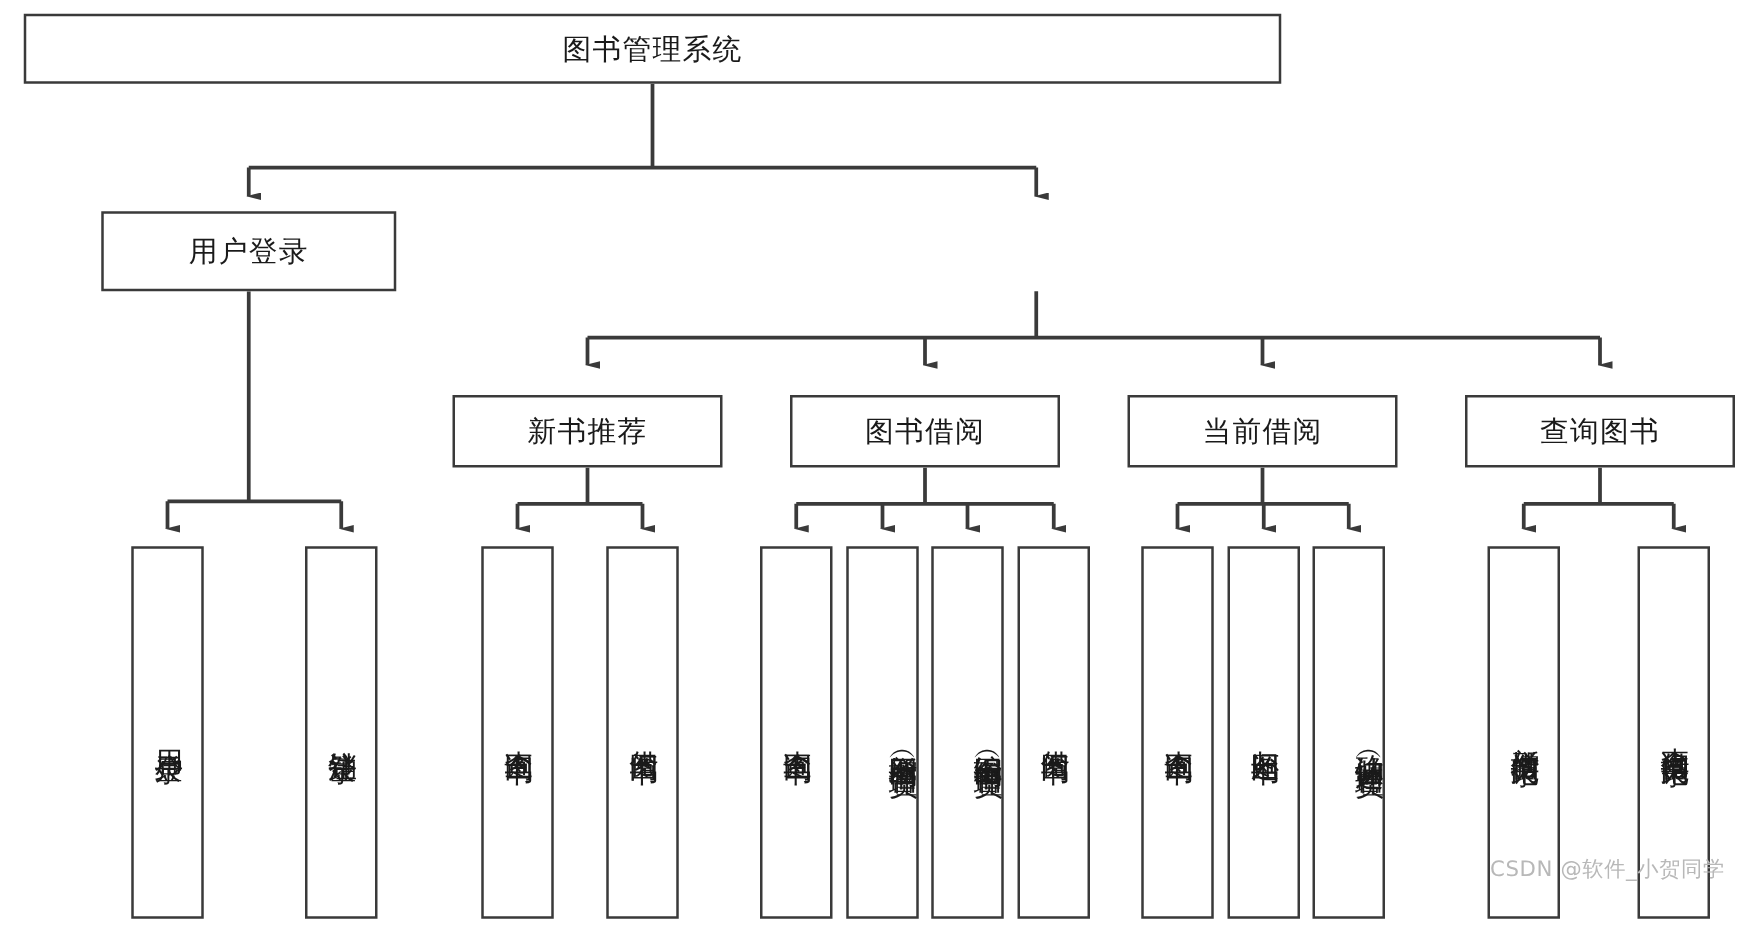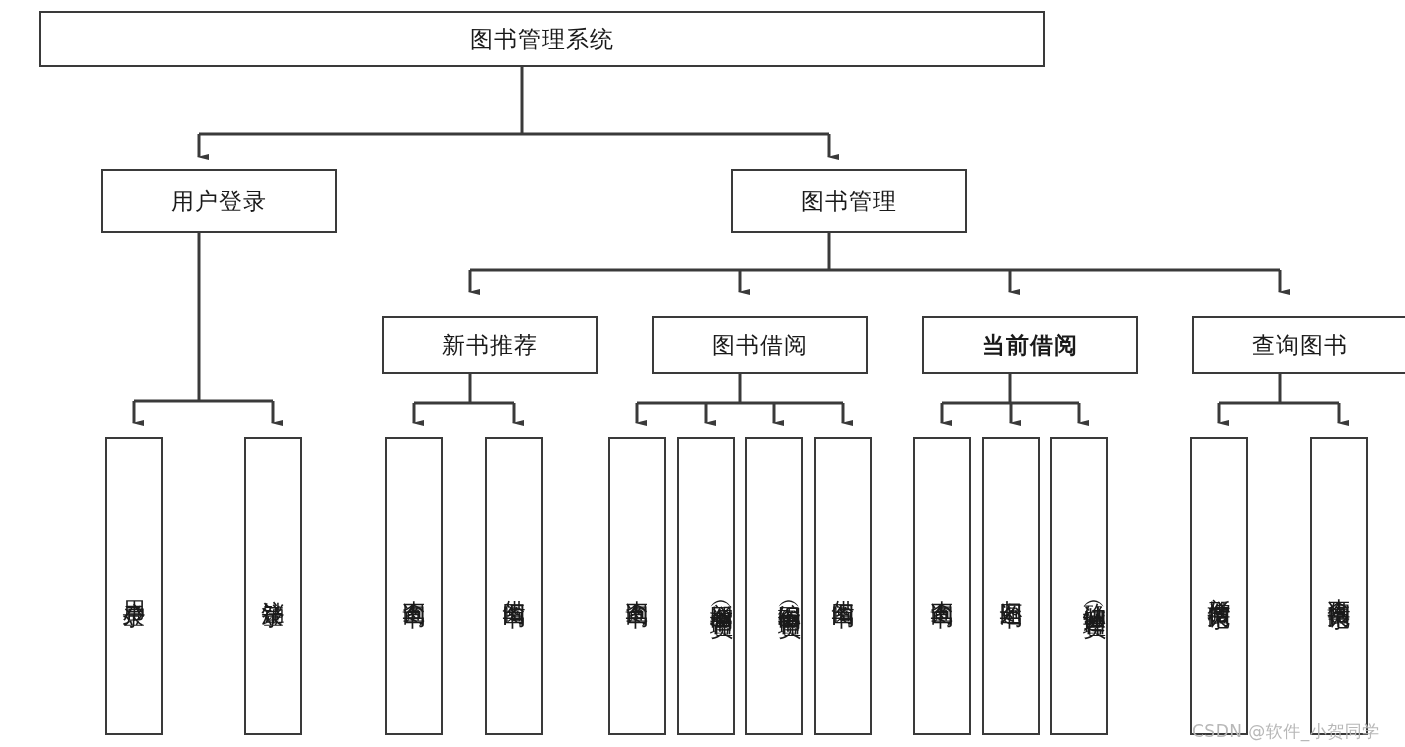--- a/index.html
+++ b/index.html
@@ -33,21 +33,20 @@
     border: 2px solid #3a3a3a;
     display: flex;
     align-items: center;
     justify-content: center;
     color: #1a1a1a;
   }
   .node-h {
     font-size: 23px;
     letter-spacing: 1px;
     white-space: nowrap;
-    margin-left: 20px;
   }
   .node-v {
     writing-mode: vertical-rl;
     text-orientation: upright;
     font-size: 23px;
     letter-spacing: 2px;
     line-height: 1;
     align-items: flex-start;
     justify-content: center;
     padding-top: 16px;
@@ -120,31 +119,28 @@
     </g>
   </svg>
 
   <div class="node node-h" style="left:19px;top:11px;width:1006px;height:56px;">
     <span>图书管理系统</span>
   </div>
 
   <div class="node node-h" style="left:81px;top:169px;width:236px;height:64px;">
     <span>用户登录</span>
   </div>
-  <div class="node node-h" style="left:711px;top:169px;width:236px;height:64px;">
-    <span>图书管理</span>
-  </div>
 
   <div class="node node-h" style="left:632px;top:316px;width:216px;height:58px;">
     <span>图书借阅</span>
   </div>
   <div class="node node-h" style="left:362px;top:316px;width:216px;height:58px;">
     <span>新书推荐</span>
   </div>
-  <div class="node node-h" style="left:902px;top:316px;width:216px;height:58px;font-weight:bold;">
+  <div class="node node-h" style="left:902px;top:316px;width:216px;height:58px;">
     <span>当前借阅</span>
   </div>
   <div class="node node-h" style="left:1172px;top:316px;width:216px;height:58px;">
     <span>查询图书</span>
   </div>
 
   <div class="node node-v center-v" style="left:105px;top:437px;width:58px;height:298px;">
     <span>用户登录</span>
   </div>
   <div class="node node-v center-v" style="left:244px;top:437px;width:58px;height:298px;">
@@ -177,15 +173,15 @@
   <div class="node node-v" style="left:1050px;top:437px;width:58px;height:298px;">
     <span>确认归还（管理员）</span>
   </div>
   <div class="node node-v center-v" style="left:1190px;top:437px;width:58px;height:298px;">
     <span>新增借阅记录</span>
   </div>
   <div class="node node-v center-v" style="left:1310px;top:437px;width:58px;height:298px;">
     <span>查询借阅记录</span>
   </div>
 
-  <div class="watermark" style="left:1192px;top:684px;margin-top:36px;">CSDN @软件_小贺同学</div>
+  <div class="watermark" style="left:1192px;top:684px;">CSDN @软件_小贺同学</div>
 
 </div>
 
 </body></html>

